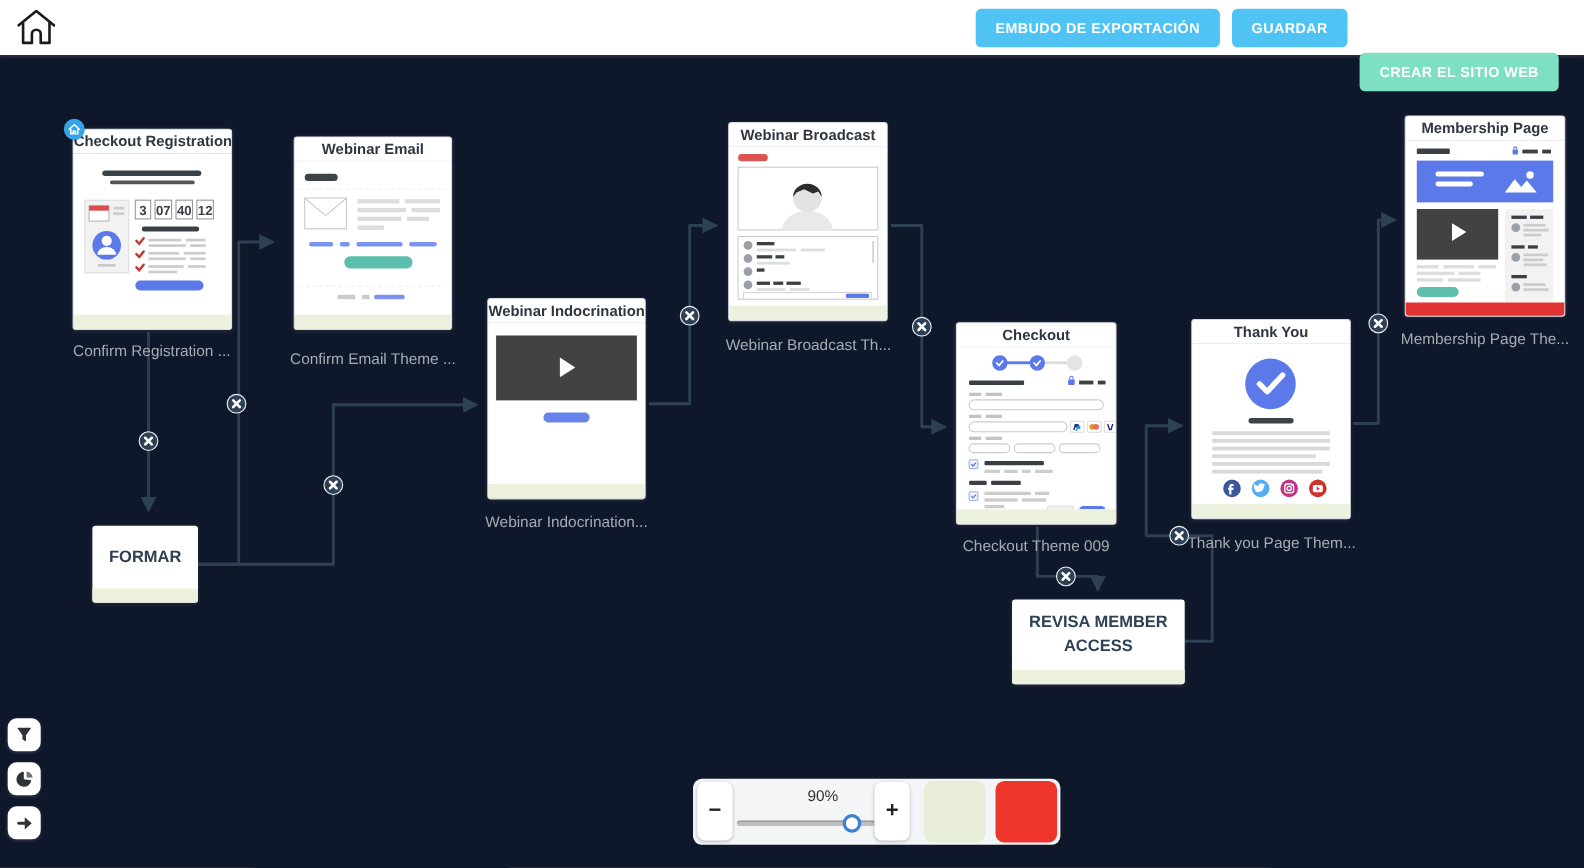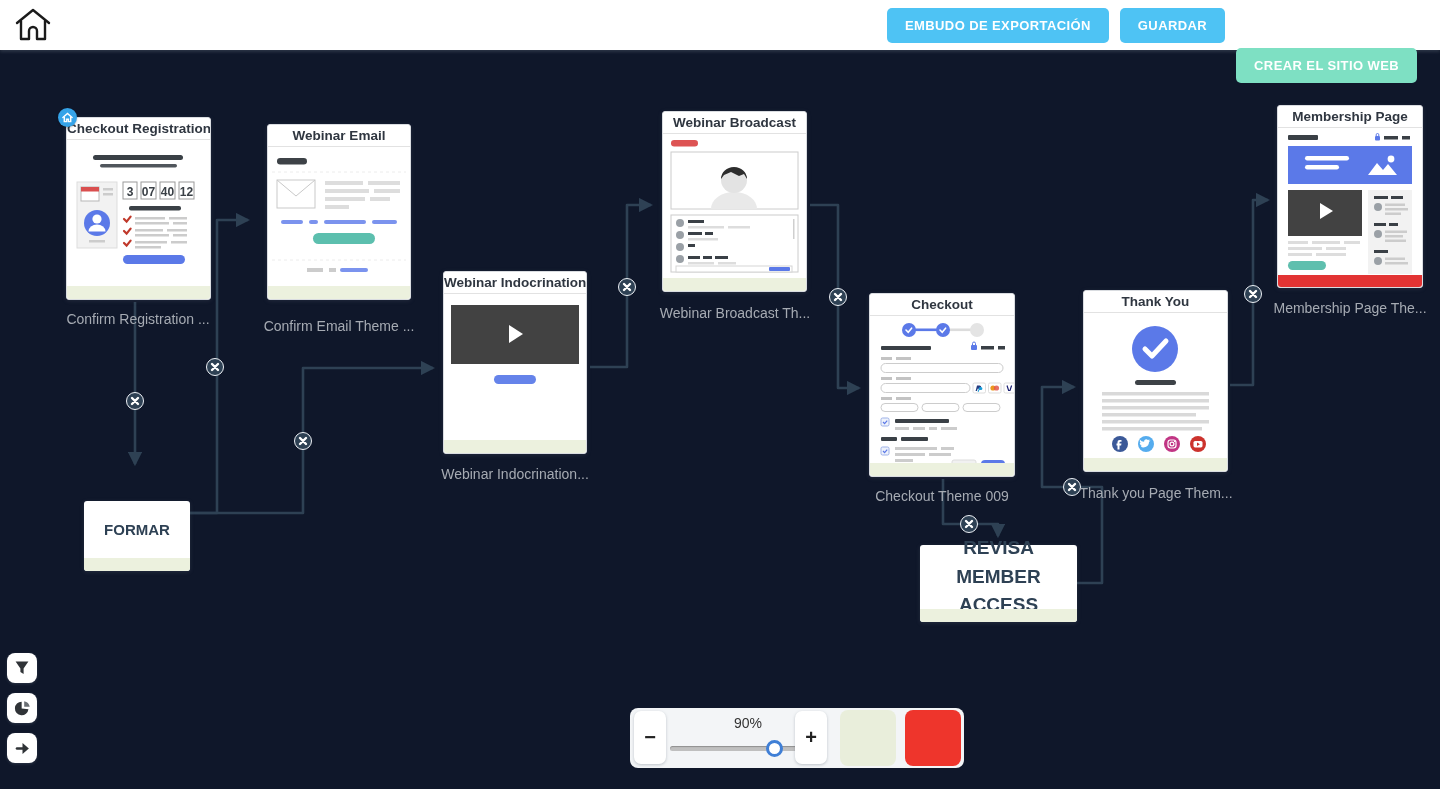--- a/index.html
+++ b/index.html
@@ -408,26 +408,26 @@
           <rect x="10" y="125" width="24" height="3"></rect>
             <rect x="38" y="125" width="30" height="3"></rect>
         </g>
         <rect x="10" y="133" width="38" height="9" rx="4.5" fill="#5fbfae"></rect>
       </svg>
     </div>
     <div class="strip red" style="height:12px"></div>
   </div>
   <div class="caption" style="left:1350px;top:300px">Membership Page The...</div>
 
-  <div class="action-box" style="left:84px;top:501px;width:106px;height:70px">
+  <div class="action-box" style="left:84px;top:478px;width:96px;height:70px">
     <div class="action-label" style="font-size:15px">FORMAR</div>
     <div class="strip"></div>
   </div>
   <div class="action-box" style="left:920px;top:545px;width:157px;height:77px">
-    <div class="action-label" style="font-size:19px;line-height:1.5;padding:0 7px">REVISA MEMBER ACCESS</div>
+    <div class="action-label" style="font-size:15px;line-height:1.5;padding:0 7px">REVISA MEMBER ACCESS</div>
     <div class="strip"></div>
   </div>
 
   <div class="tool-btn" style="top:653px">
     <svg width="16" height="16" viewBox="0 0 20 20">
         <path d="M2,2 H18 L12,10.5 V17.5 L8,15 V10.5 Z" fill="#2f3337"></path>
       </svg>
   </div>
   <div class="tool-btn" style="top:693px">
     <svg width="17" height="17" viewBox="0 0 20 20">

